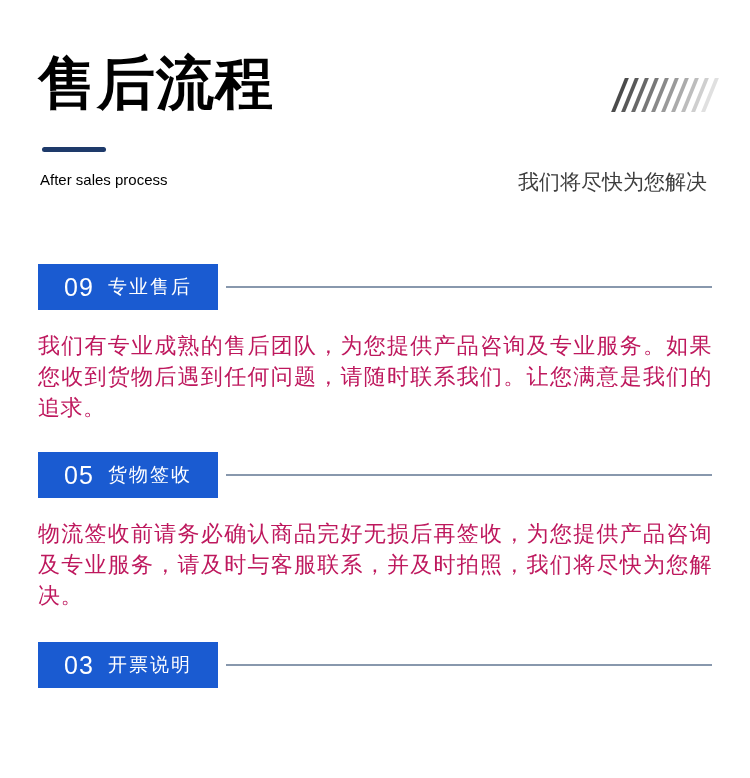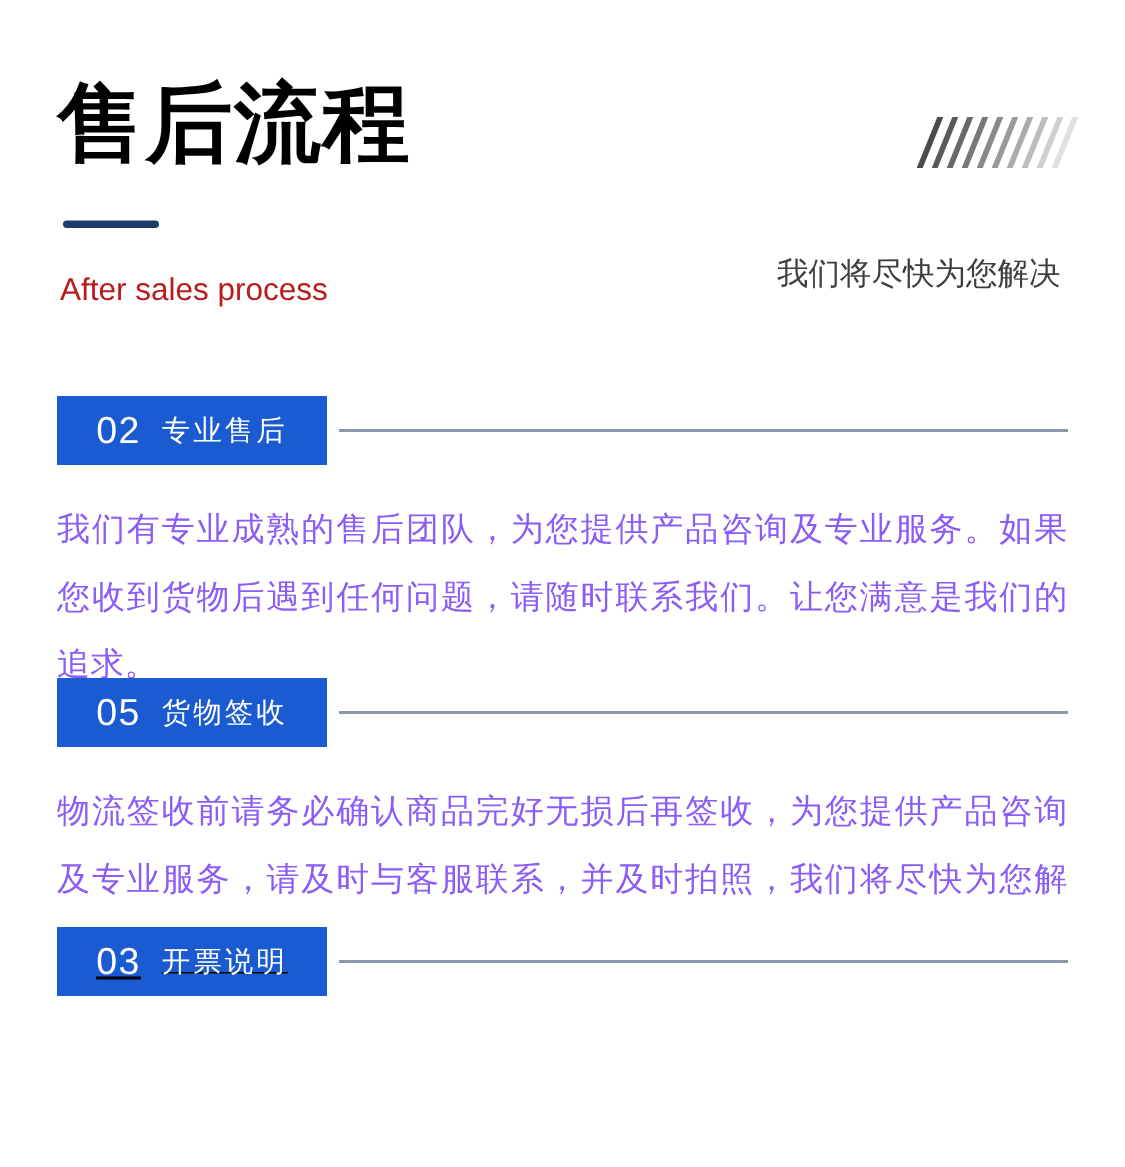--- a/index.html
+++ b/index.html
@@ -9,21 +9,21 @@
   }
   
   .page-title{
     position:absolute;left:38px;top:44px;
     font-size:58px;line-height:78px;font-weight:bold;color:#000000;letter-spacing:1px;
   }
   .title-divider{
     position:absolute;left:42px;top:147px;width:64px;height:5px;border-radius:3px;background:#1e3a6a;
   }
   .page-subtitle{
-    position:absolute;left:40px;top:171px;font-size:21px;color:#b91c1c;margin-top:11px;
+    position:absolute;left:40px;top:171px;font-size:15px;color:#000000;
   }
   .tagline{
     position:absolute;right:43px;top:168px;font-size:21px;color:#3e3e3e;
   }
   
   .hatch{
     position:absolute;top:78px;left:618px;display:flex;gap:6px;
   }
   .hatch i{
     display:block;width:4px;height:34px;transform:skewX(-22deg);
@@ -35,31 +35,31 @@
   .hatch i:nth-child(5){background:#898989;}
   .hatch i:nth-child(6){background:#9a9a9a;}
   .hatch i:nth-child(7){background:#ababab;}
   .hatch i:nth-child(8){background:#bdbdbd;}
   .hatch i:nth-child(9){background:#cfcfcf;}
   .hatch i:nth-child(10){background:#e0e0e0;}
   
   .section{position:absolute;left:38px;right:38px;}
   .section-1{top:264px;}
   .section-2{top:452px;}
-  .section-3{top:618px;text-decoration:underline;}
+  .section-3{top:642px;}
   .section-header{display:flex;align-items:center;}
   .badge{
     width:180px;height:46px;flex:0 0 180px;background:#1a5bd1;color:#ffffff;
     display:flex;align-items:center;justify-content:center;gap:14px;
   }
   .badge .num{font-size:25px;letter-spacing:1px;}
   .badge .ttl{font-size:19px;font-weight:500;letter-spacing:2px;}
   .rule{flex:1;height:2px;background:#8898ad;margin-left:8px;}
   .section p{
-    margin:20px 0 0 0;font-size:22px;line-height:45px;color:#8b5cf6;letter-spacing:0.5px;
+    margin:20px 0 0 0;font-size:22px;line-height:31px;color:#be185d;letter-spacing:0.5px;
     text-align:justify;
   }
 </style>
 </head>
 <body>
 
 <div class="page-title">售后流程</div>
 <div class="title-divider"></div>
 <div class="page-subtitle">After sales process</div>
 
@@ -74,21 +74,21 @@
   <i></i>
   <i></i>
   <i></i>
 </div>
 
 <div class="tagline">我们将尽快为您解决</div>
 
 <div class="section section-1">
   <div class="section-header">
     <div class="badge">
-      <span class="num">02</span>
+      <span class="num">09</span>
       <span class="ttl">专业售后</span>
     </div>
     <div class="rule"></div>
   </div>
   <p>我们有专业成熟的售后团队，为您提供产品咨询及专业服务。如果您收到货物后遇到任何问题，请随时联系我们。让您满意是我们的追求。</p>
 </div>
 
 <div class="section section-2">
   <div class="section-header">
     <div class="badge">

